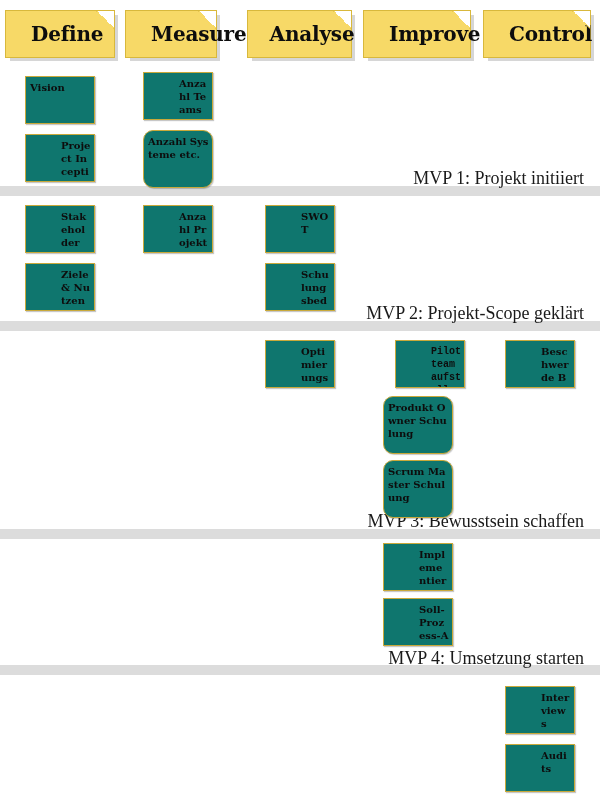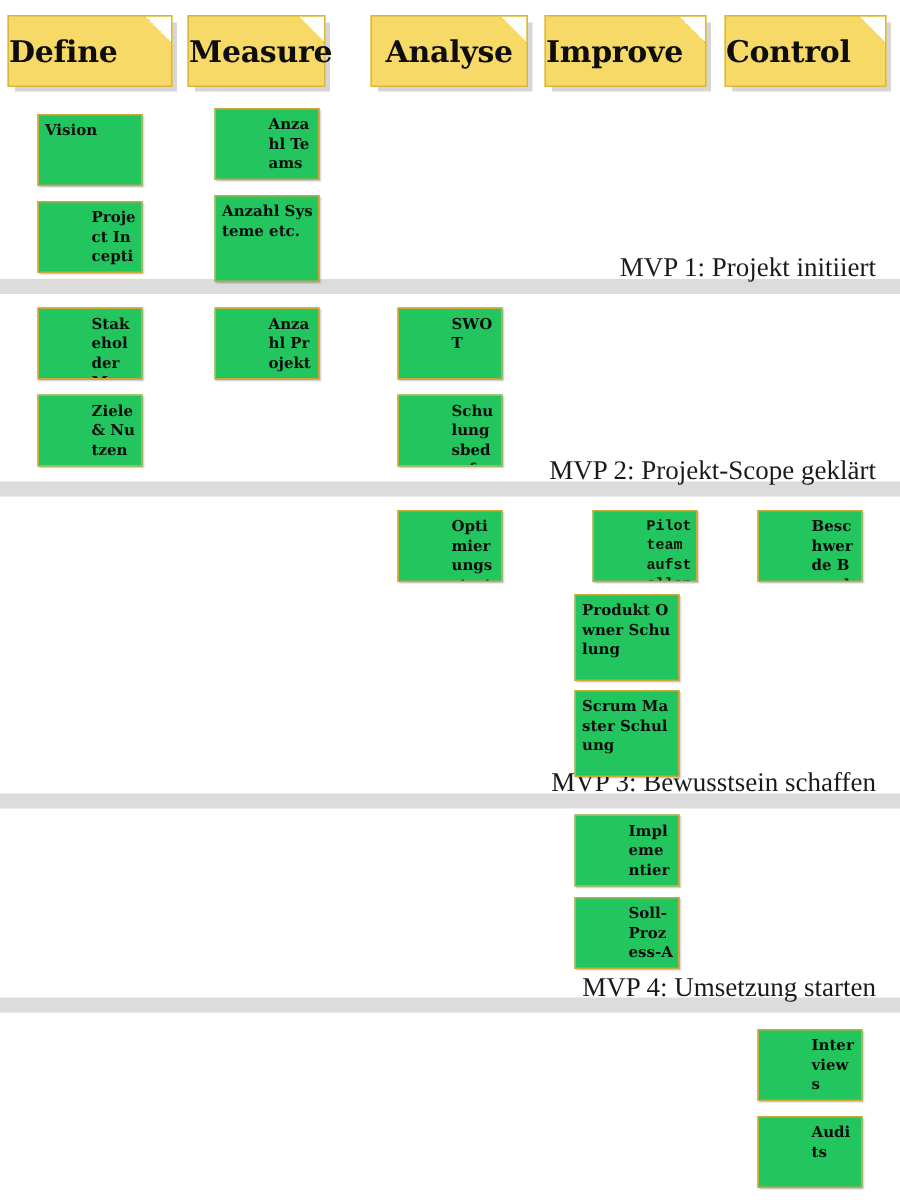--- a/index.html
+++ b/index.html
@@ -33,21 +33,21 @@
     position: absolute;
     top: 10px;
     width: 110px;
     height: 48px;
     background: #F7D967;
     border: 1px solid #D8B83C;
     box-sizing: border-box;
     box-shadow: 4px 4px 0 -1px rgba(0,0,0,0.16);
     display: flex;
     align-items: center;
-    padding-left: 0;
+    padding-left: 25px;
   }
   .phase-tab .fold {
     position: absolute;
     top: 0;
     right: 0;
     width: 17px;
     height: 17px;
     background: #ffffff;
     border-left: 1px solid #D8B83C;
     border-bottom: 1px solid #D8B83C;
@@ -78,37 +78,37 @@
     font-size: 18px;
     color: #1a1a1a;
     white-space: nowrap;
     text-align: right;
   }
 
   
   .note {
     position: absolute;
     width: 70px;
-    background: #22c55e;
+    background: #0f766e;
     border: 1px solid #C9A93A;
     box-sizing: border-box;
     box-shadow: 1px 1px 1px rgba(0,0,0,0.22);
     padding: 4px 3px 3px 4px;
     font-family: "DejaVu Serif", "Liberation Serif", serif;
     font-weight: bold;
     font-size: 10px;
     line-height: 13px;
     color: #0d0d0d;
     overflow: hidden;
     word-break: break-all;
     overflow-wrap: anywhere;
   }
   .note.h1 { height: 48px; }
   .note.h2 { height: 48px; padding-left: 35px; }
-  .note.h3 { height: 58px; }
+  .note.h3 { height: 58px; border-radius: 10px; }
 </style>
 </head>
 <body>
 
 <div id="board">
 
   <div class="header-row">
       <div class="phase-tab" style="left: 5px; width: 110px;">
         <span class="phase-label">Define</span>
         <span class="fold"></span>

